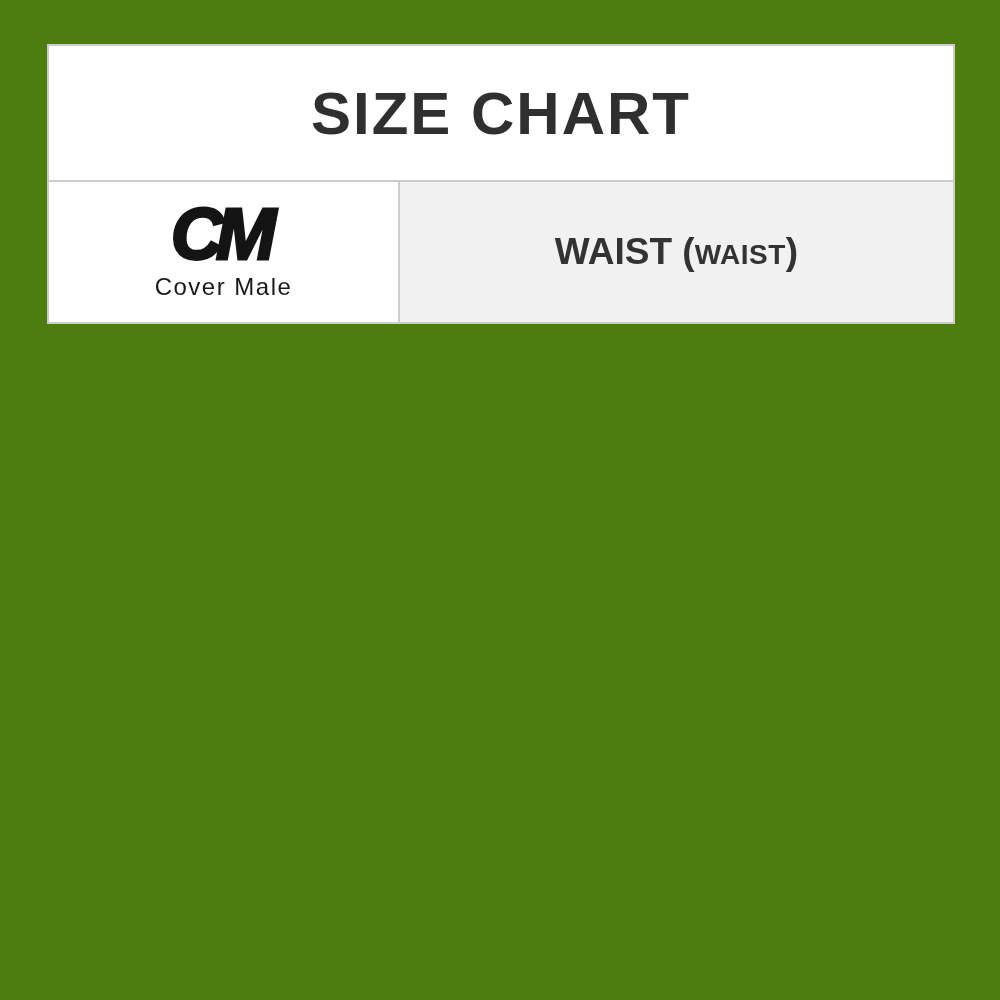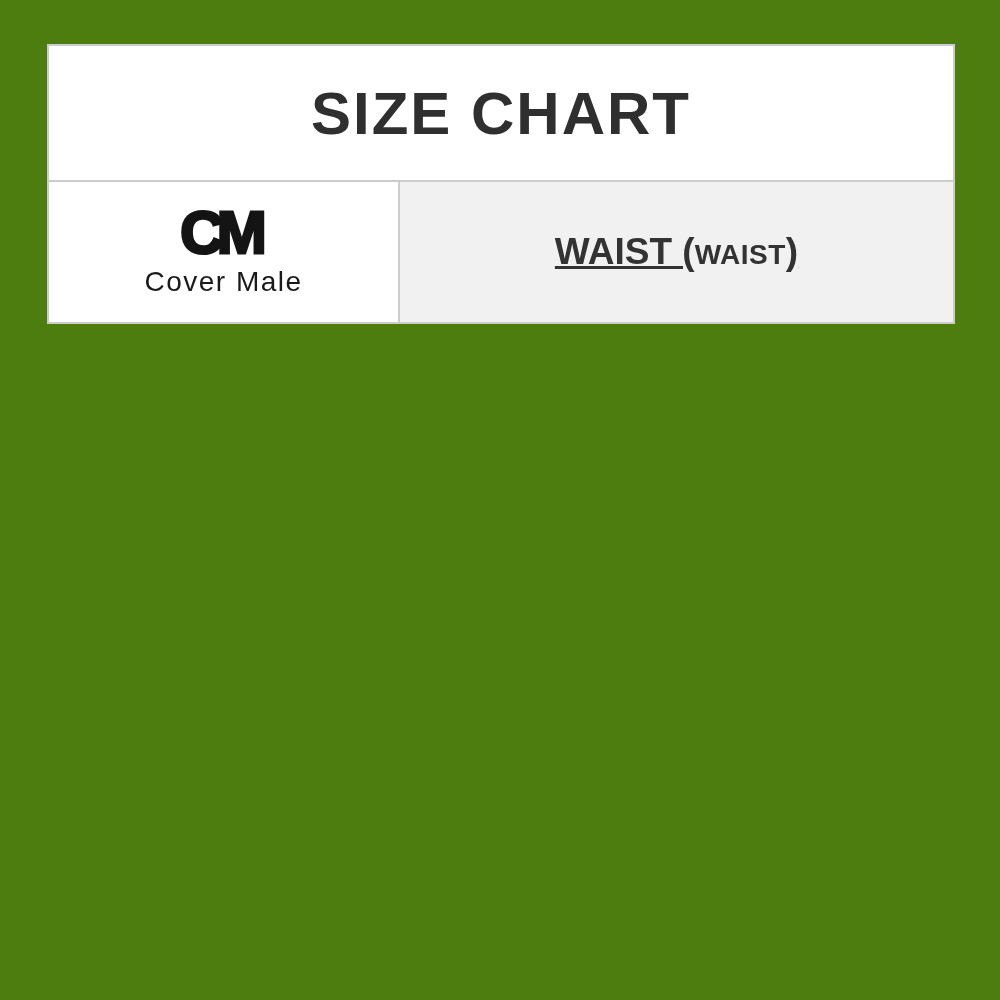--- a/index.html
+++ b/index.html
@@ -48,43 +48,44 @@
     background: #ffffff;
     text-align: center;
   }
   .logo {
     display: inline-flex;
     flex-direction: column;
     align-items: center;
     line-height: 1;
   }
   .logo-cm {
-    font-size: 60px;
+    font-size: 72px;
     font-weight: bold;
     -webkit-text-stroke: 3px #141414;
     letter-spacing: -7px;
     color: #141414;
     line-height: 0.82;
     padding-right: 7px;
+    font-style: italic;
   }
   .logo-sub {
-    font-size: 28px;
+    font-size: 24px;
     font-weight: 400;
     color: #1a1a1a;
     letter-spacing: 1.5px;
     margin-top: 10px;
   }
 
   .waist-cell {
     background: #f1f1f1;
     text-align: center;
     color: #333333;
     font-weight: bold;
   }
-  .waist-main  { font-size: 37px; text-decoration: underline; }
+  .waist-main  { font-size: 37px; }
   .waist-small { font-size: 28px; letter-spacing: 0.5px; }
 
   .size-cell {
     background: #ffffff;
     text-align: left;
     padding-left: 34px;
     font-size: 32px;
     color: #3d3d3d;
   }
   .waist-value-cell {

